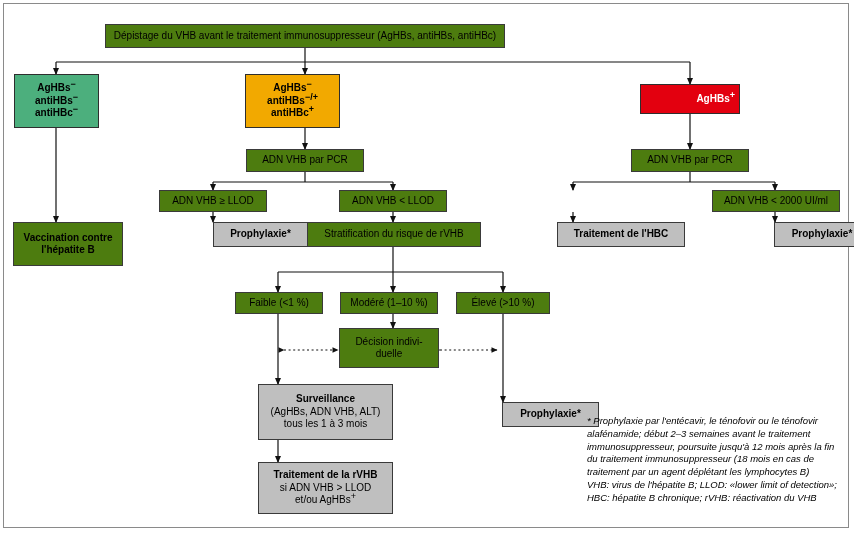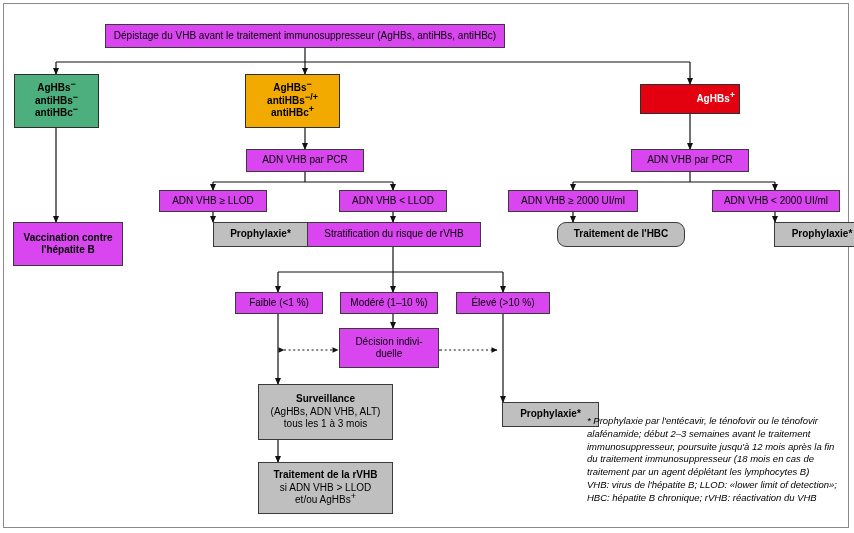--- a/index.html
+++ b/index.html
@@ -24,21 +24,21 @@
     font-size:10px;line-height:1.25;
     background:#fff;
     padding:2px 4px;
   }
   .node .inner{width:100%;}
   .b{font-weight:bold;}
   .grey{background:#bfbfbf;font-weight:bold;margin-left:47px;}
   .green{background:#4caf7d;font-weight:bold;border:1px solid #2e2e2e;}
   .orange{background:#f2a900;font-weight:bold;border:1px solid #2e2e2e;}
   .red{background:#e3000f;font-weight:bold;color:#fff;border:1px solid #2e2e2e;}
-  .plain{background:#d946ef;}
+  .plain{background:#4d7c0f;}
   .sup{font-size:9px;vertical-align:super;line-height:0;}
   .legend{
     position:absolute;font-size:9.5px;font-style:italic;line-height:1.35;
     color:#000;width:250px;
   }
   .legend .para{margin-bottom:0;}
   .nb{font-weight:normal;}
 </style>
 </head>
 <body>
@@ -146,33 +146,30 @@
   </div>
 
   <div class="node plain" style="left:159px;top:190px;width:108px;height:22px;">
     <span class="inner">ADN VHB ≥ LLOD</span>
   </div>
 
   <div class="node plain" style="left:339px;top:190px;width:108px;height:22px;justify-content:flex-end;">
     <span class="inner">ADN VHB &lt; LLOD</span>
   </div>
 
-  <div class="node plain" style="left:508px;top:190px;width:130px;height:22px;">
-    <span class="inner">ADN VHB ≥ 2000 UI/ml</span>
-  </div>
 
   <div class="node plain" style="left:712px;top:190px;width:128px;height:22px;">
     <span class="inner">ADN VHB &lt; 2000 UI/ml</span>
   </div>
 
   <div class="node grey" style="left:166px;top:222px;width:95px;height:25px;">
     <span class="inner">Prophylaxie*</span>
   </div>
 
-  <div class="node grey" style="left:510px;top:222px;width:128px;height:25px;border-radius:9px;">
+  <div class="node grey" style="left:510px;top:222px;width:128px;height:25px;">
     <span class="inner">Traitement de l'HBC</span>
   </div>
 
   <div class="node grey" style="left:727px;top:222px;width:96px;height:25px;">
     <span class="inner">Prophylaxie*</span>
   </div>
 
   <div class="node plain" style="left:307px;top:222px;width:174px;height:25px;">
     <span class="inner">Stratification du risque de rVHB</span>
   </div>

